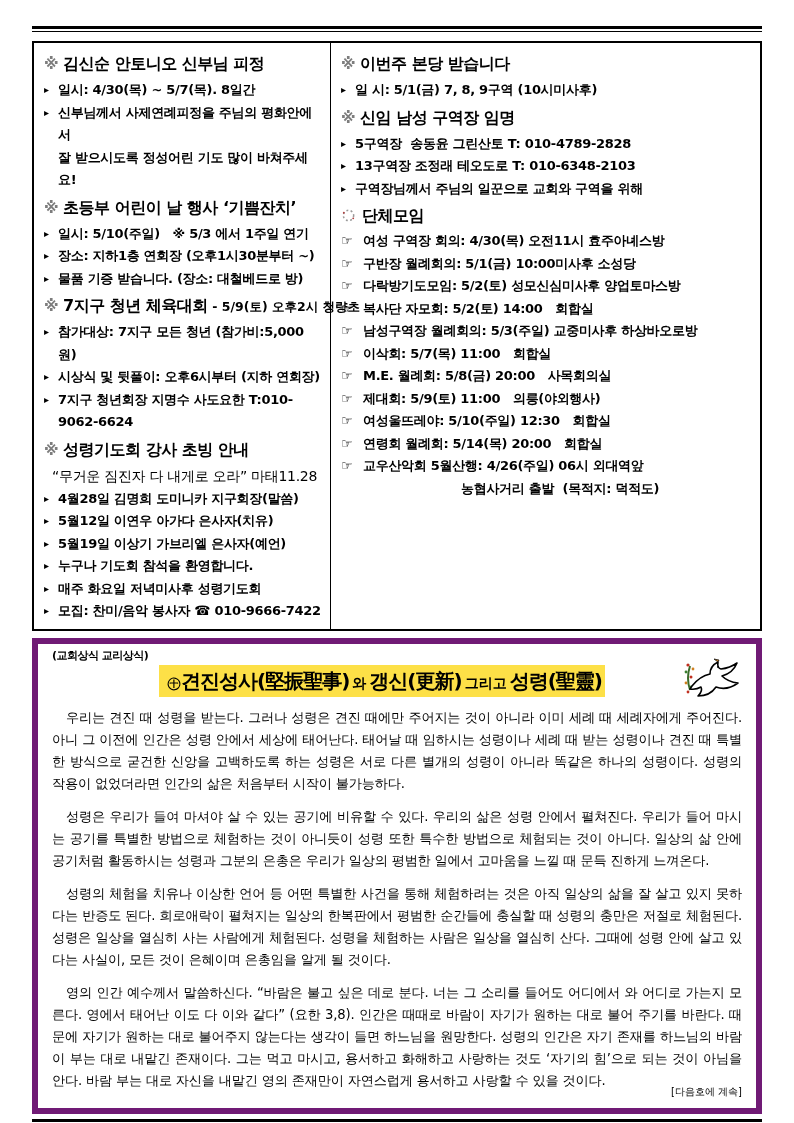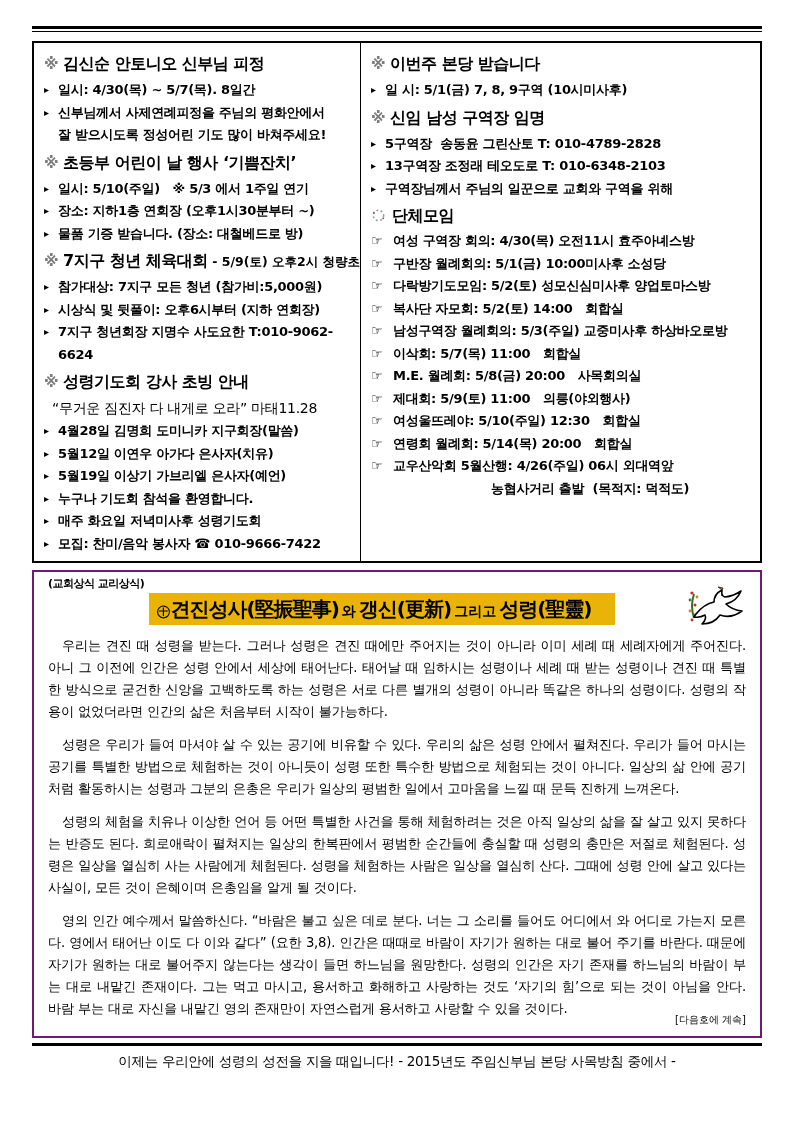--- a/index.html
+++ b/index.html
@@ -7,39 +7,39 @@
         font-family:"DejaVu Sans","Liberation Sans",sans-serif;color:#000;
         box-sizing:border-box;padding:26px 32px 0 32px;overflow:hidden;}
   
   .topbar{display:flex;justify-content:space-between;align-items:flex-end;padding:0 10px 5px 10px;}
   .date{font-size:16px;letter-spacing:1.5px;}
   .masthead{font-size:15px;font-weight:bold;letter-spacing:3px;}
   .rule-double{height:2px;border-top:3px solid #000;border-bottom:1px solid #000;margin-bottom:9px;}
   
   .board{display:flex;border:2px solid #000;min-height:478px;}
   .col{box-sizing:border-box;padding:5px 8px 6px 10px;}
-  .col-left{width:327px;border-right:1px solid #000;}
+  .col-left{width:297px;border-right:1px solid #000;}
   .col-right{flex:1;}
   .sec-head{margin:3px 0 2px 0;line-height:25px;font-size:16px;font-weight:bold;letter-spacing:-0.5px;white-space:nowrap;}
   .marker{color:#7d7d7d;font-weight:bold;margin-right:5px;font-size:15px;}
   .sec-title-suffix{font-weight:bold;font-size:12.5px;letter-spacing:0;}
   .item{display:flex;line-height:22.5px;font-size:13px;letter-spacing:-0.3px;}
   .bullet{flex:none;width:14px;font-size:10px;color:#000;line-height:22.5px;}
   .bullet-wide{flex:none;width:22px;font-size:13px;line-height:22.5px;}
   .txt{flex:1;white-space:pre-wrap;font-weight:bold;}
   .indent-far .txt{padding-left:98px;}
   .quote-line{line-height:23px;font-size:14px;padding-left:8px;letter-spacing:-0.3px;}
   .quote-ref{font-size:14px;}
   .dotted-icon{display:inline-block;width:15px;height:15px;margin-right:6px;vertical-align:-2px;}
   
-  .article{border:2px solid #701a75;margin-top:7px;position:relative;box-sizing:border-box;
+  .article{border:6px solid #701a75;margin-top:7px;position:relative;box-sizing:border-box;
            padding:4px 14px 6px 14px;}
   .kicker{font-size:11px;font-weight:bold;letter-spacing:-0.5px;}
   .art-title{text-align:center;margin:2px 70px 10px 40px;}
-  .strip{display:inline-block;background:#eab308;padding:3px 24px 2px 8px;white-space:nowrap;}
+  .strip{display:inline-block;background:#fde047;padding:3px 3px 2px 8px;white-space:nowrap;}
   .strip .tsym{font-size:14px;font-weight:bold;}
   .strip .big{font-size:20px;font-weight:bold;letter-spacing:-1px;}
   .strip .small{font-size:14px;font-weight:bold;margin:0 3px;}
   .dove{position:absolute;right:16px;top:12px;width:64px;height:54px;}
   .para{font-size:13.2px;line-height:22px;text-align:justify;letter-spacing:-0.2px;
         margin:0 0 11px 0;text-indent:14px;}
   .cont-note{text-align:right;font-size:10px;margin-top:-21px;line-height:20px;}
   
   .footer{margin-top:5px;}
   .rule-footer{border-top:3px solid #000;margin-bottom:4px;}

